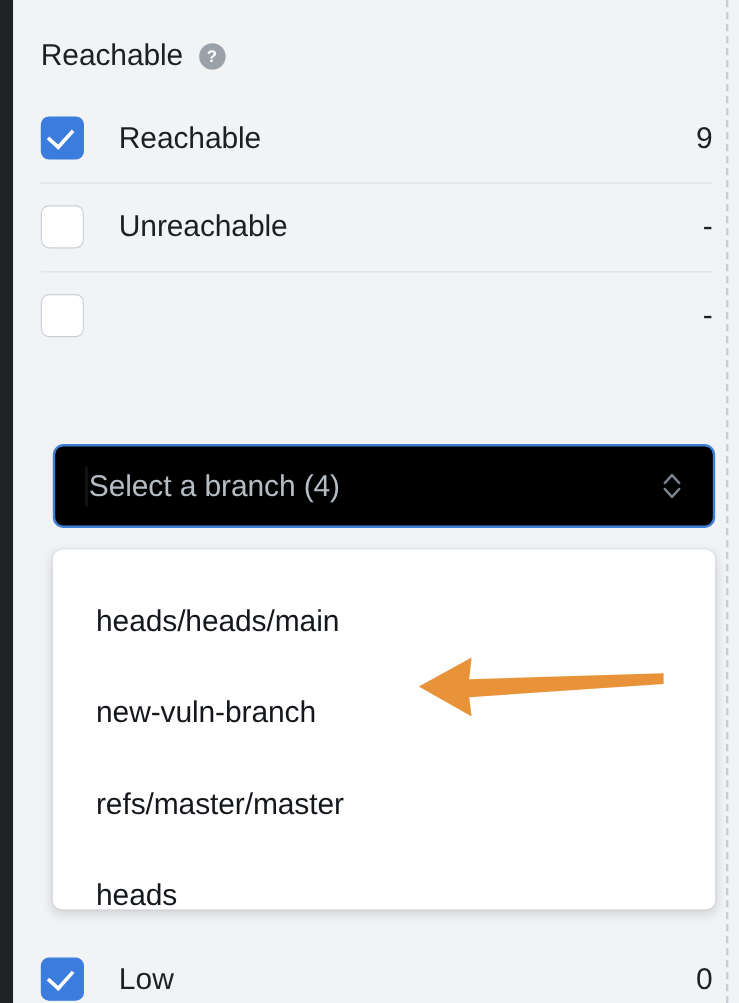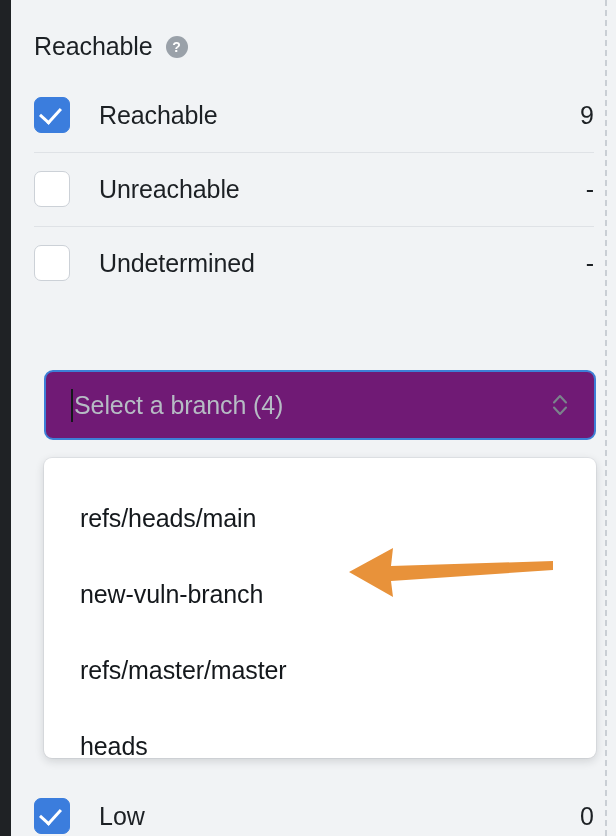--- a/index.html
+++ b/index.html
@@ -143,21 +143,21 @@
   #branches-heading { top: 331px; }
 
   .branch-select-wrap {
     position: absolute;
     left: 33px; top: 370px;
     width: 552px; height: 70px;
   }
 
   .branch-select {
     width: 100%; height: 100%;
-    background: #701a75;
+    background: #000000;
     border: 2px solid #3d7fd6;
     border-radius: 9px;
     display: flex;
     align-items: center;
     padding: 0 16px 0 25px;
   }
 
   .caret {
     width: 2px;
     height: 33px;
@@ -265,21 +265,20 @@
       </div>
 
       <div class="exposure-row">
         <span class="checkbox unchecked"></span>
         <span class="exposure-label">Unreachable</span>
         <span class="exposure-count">-</span>
       </div>
 
       <div class="exposure-row">
         <span class="checkbox unchecked"></span>
-        <span class="exposure-label">Undetermined</span>
         <span class="exposure-count">-</span>
       </div>
 
     </div>
 
     <div class="severity-row">
       <span class="checkbox checked">
           <span class="tick"></span>
         </span>
       <span class="severity-label">Low</span>
@@ -292,21 +291,21 @@
         <span class="caret"></span>
         <span class="branch-placeholder">Select a branch (4)</span>
         <svg class="stepper-icon" viewBox="0 0 20 28">
           <path d="M4 11.5 L10 5 L16 11.5" fill="none" stroke="#7b838c" stroke-width="2.1" stroke-linecap="round" stroke-linejoin="round"></path>
           <path d="M4 16.5 L10 23 L16 16.5" fill="none" stroke="#7b838c" stroke-width="2.1" stroke-linecap="round" stroke-linejoin="round"></path>
         </svg>
       </div>
     </div>
 
     <div class="branch-dropdown">
-      <div class="branch-option">refs/heads/main</div>
+      <div class="branch-option">heads/heads/main</div>
       <div class="branch-option">new-vuln-branch</div>
       <div class="branch-option">refs/master/master</div>
       <div class="branch-option">heads</div>
     </div>
 
     <svg class="annotation-arrow" viewBox="0 0 208 64">
       <path d="M2 32 L46 8 L44 26 L206 21 L206 30 L44 41 L46 57 Z" fill="#e8923a"></path>
     </svg>
 
   </div>

